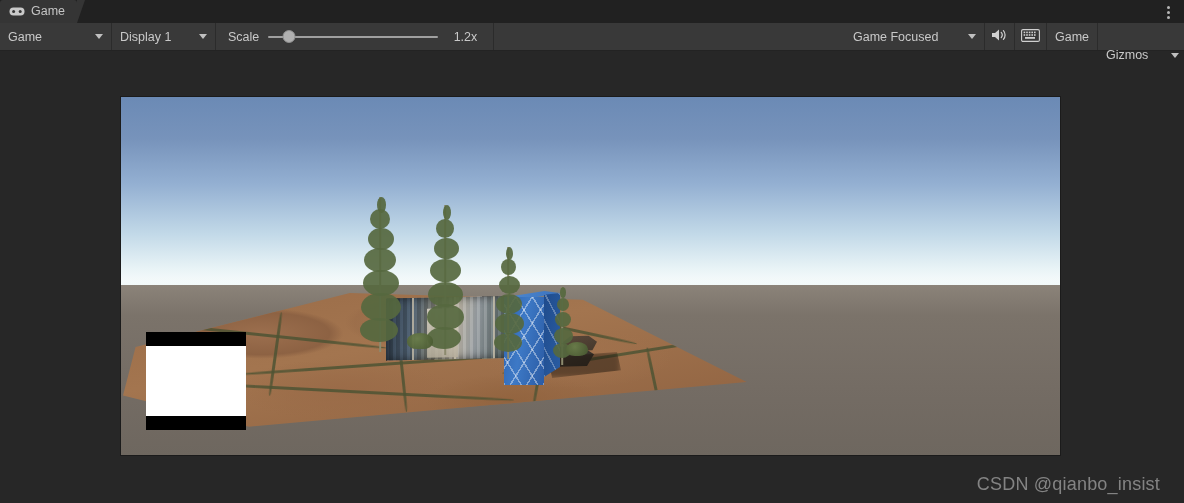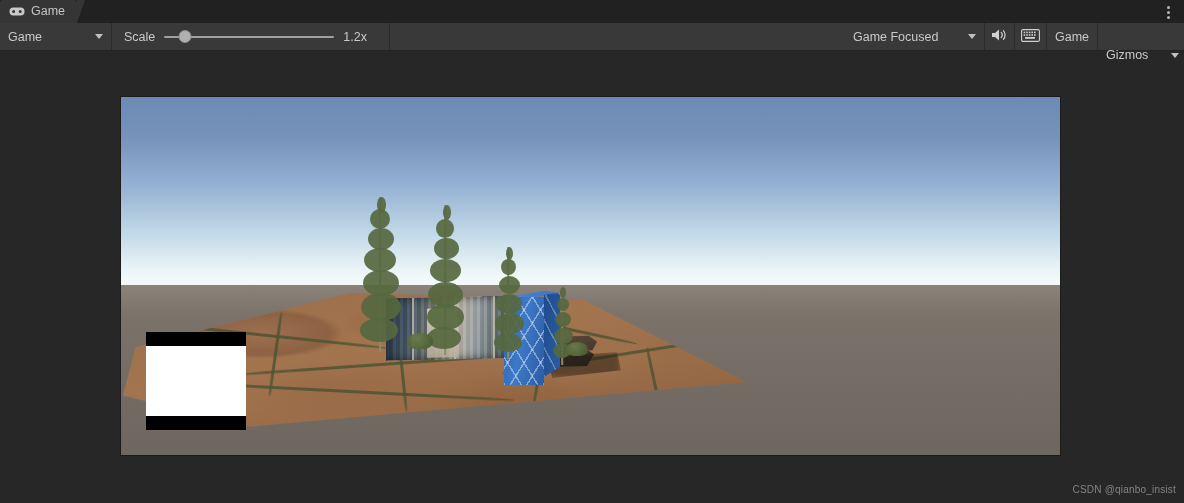--- a/index.html
+++ b/index.html
@@ -68,21 +68,21 @@
   
   .scale-wrap { display: flex; align-items: center; gap: 9px; padding: 0 16px 0 12px; border-right: 1px solid #2b2b2b; }
   .scale-label { color: #c9c9c9; }
   .slider { position: relative; width: 170px; height: 14px; display: flex; align-items: center; cursor: pointer; }
   .slider .track { position: absolute; left: 0; right: 0; height: 2px; background: #a0a0a0; border-radius: 1px; }
   .slider .knob {
     position: absolute; left: 12%; transform: translateX(-50%);
     width: 13px; height: 13px; border-radius: 50%;
     background: #b0b0b0; border: 1px solid #8e8e8e;
   }
-  .scale-value { color: #c9c9c9; min-width: 30px; }
+  .scale-value { color: #c9c9c9; min-width: 30px; text-align: right; }
 
   .icon-btn { display: flex; align-items: center; justify-content: center; width: 30px; border-right: 1px solid #2b2b2b; cursor: pointer; }
 
   
   .viewport {
     position: absolute; left: 120px; top: 96px; width: 941px; height: 360px;
     overflow: hidden;
     border: 1px solid #1b1b1b;
     background: #7a7068;
   }
@@ -192,22 +192,22 @@
     clip-path: polygon(8% 48%, 30% 8%, 78% 4%, 100% 42%, 88% 96%, 22% 100%);
   }
 
   
   .ui-overlay { position: absolute; left: 25px; top: 235px; width: 100px; height: 98px; background: #000; }
   .ui-overlay .bar { position: absolute; left: 0; width: 100%; background: #000; }
   .ui-overlay .white { position: absolute; left: 0; top: 14px; width: 100%; height: 70px; background: #ffffff; }
 
   
   .watermark {
-    position: absolute; right: 8px; bottom: 8px;
-    color: #8e8e8e; font-size: 10px; letter-spacing: .2px;
+    position: absolute; right: 24px; bottom: 8px;
+    color: #8e8e8e; font-size: 18px; letter-spacing: .2px;
     opacity: .9; user-select: none;
   }
 </style>
 </head>
 <body>
 
 <div id="app">
 
   <div class="tabstrip">
     <div class="tab">
@@ -227,20 +227,24 @@
     </div>
   </div>
 
   <div class="toolbar">
 
     <div class="tb-item tb-dd" style="width:112px">
       <span class="lbl">Game</span>
       <span class="caret"></span>
     </div>
 
+    <div class="tb-item tb-dd" style="width:104px">
+      <span class="lbl">Display 1</span>
+      <span class="caret"></span>
+    </div>
 
 
     <div class="scale-wrap">
       <span class="scale-label">Scale</span>
       <span class="slider">
         <span class="track"></span>
         <span class="knob" id="scale-knob" style="left: 12%;"></span>
       </span>
       <span class="scale-value">1.2x</span>
     </div>

